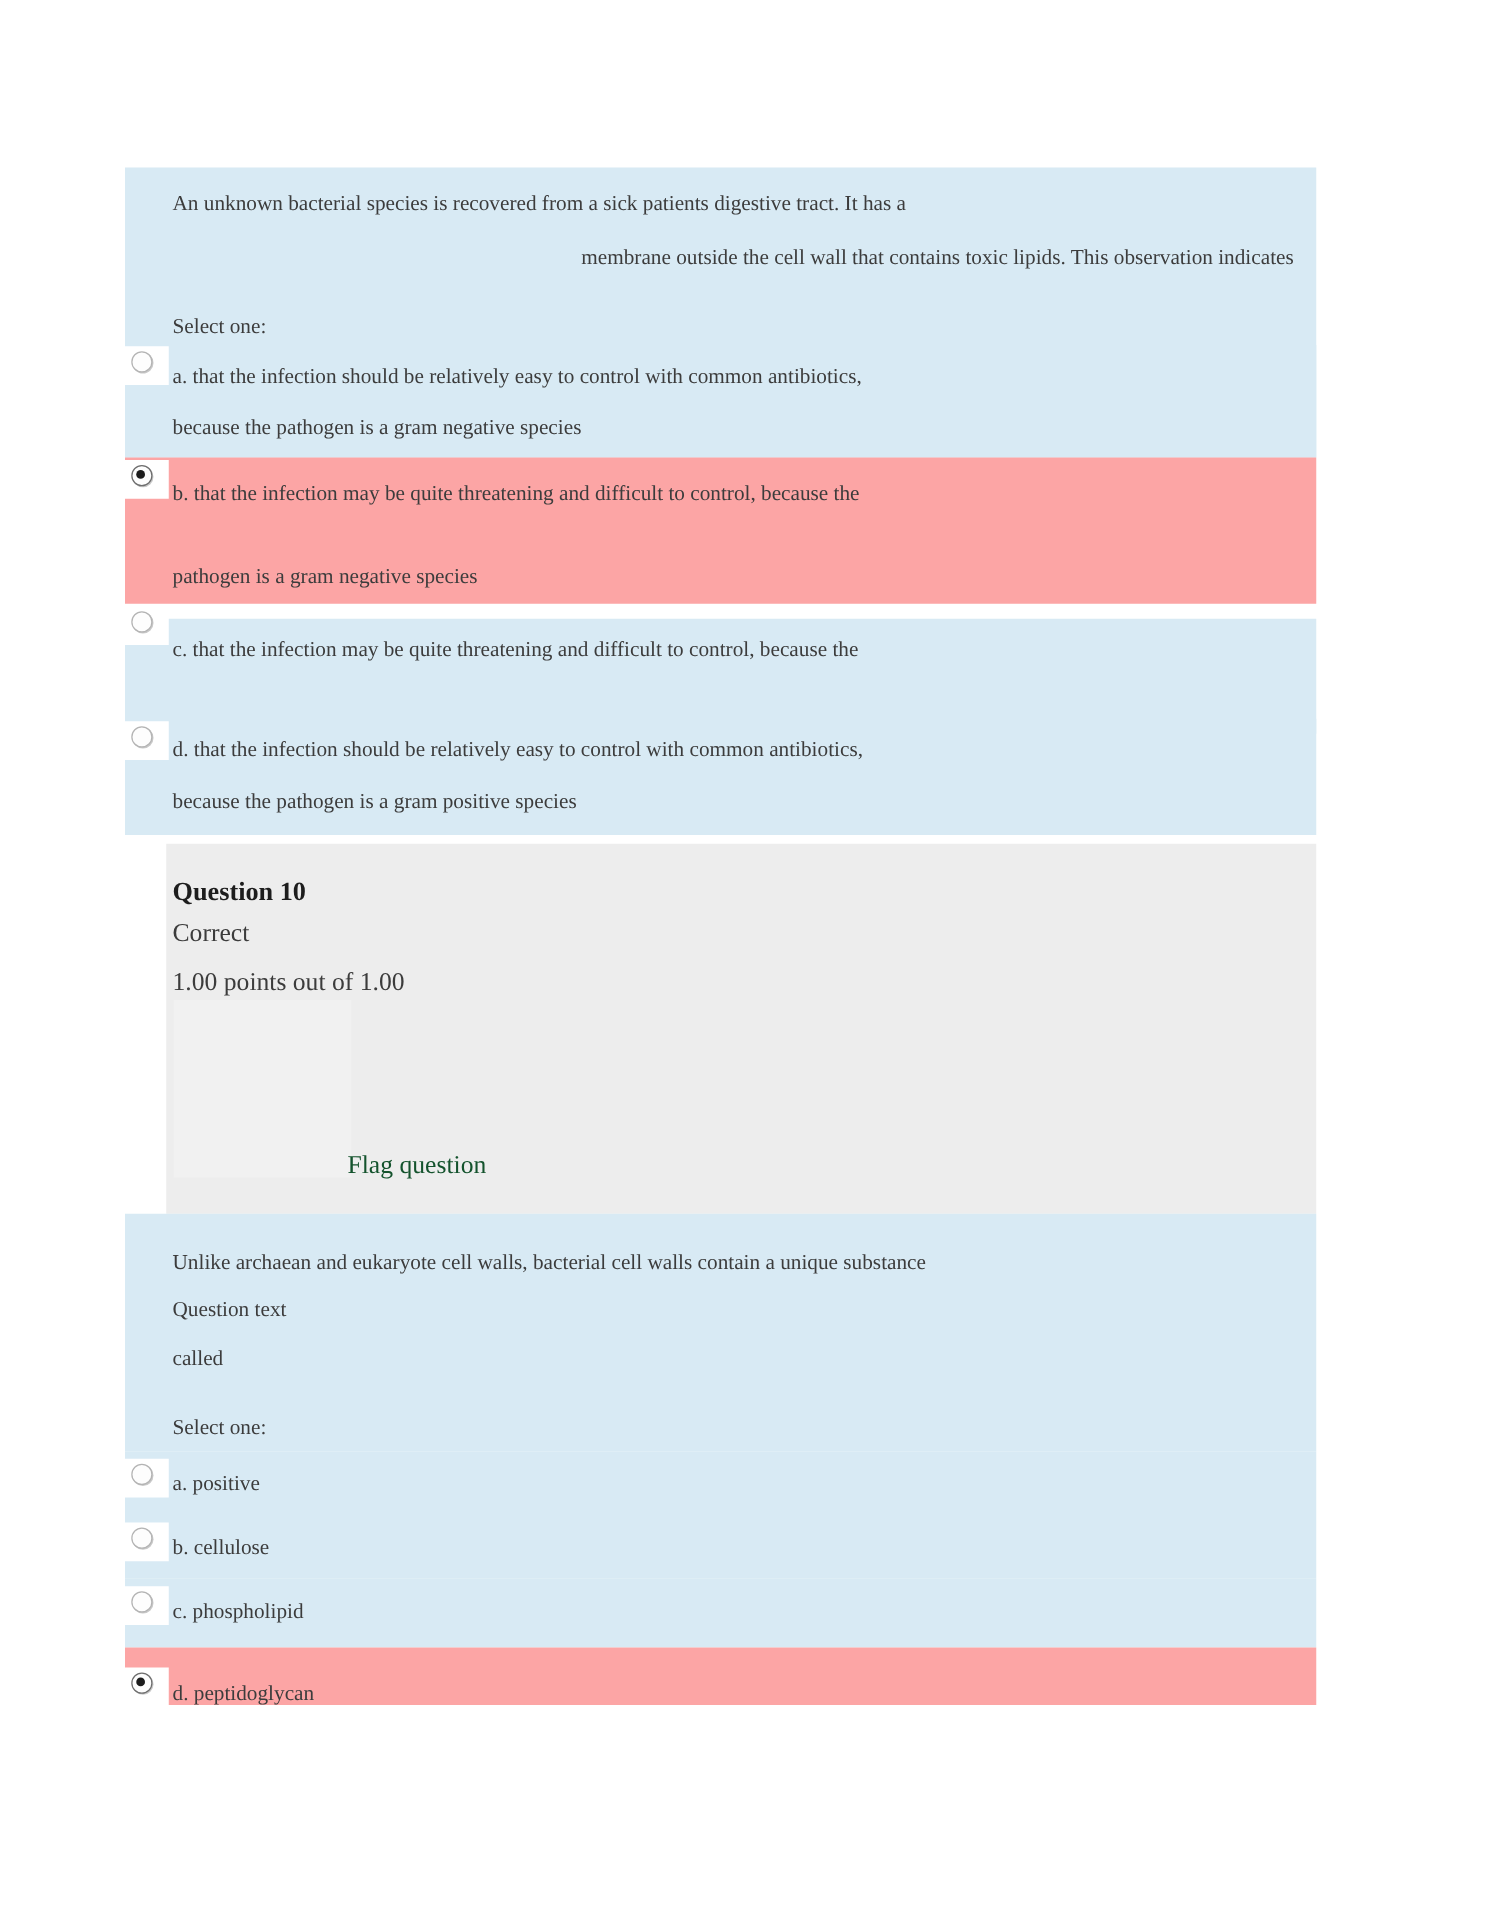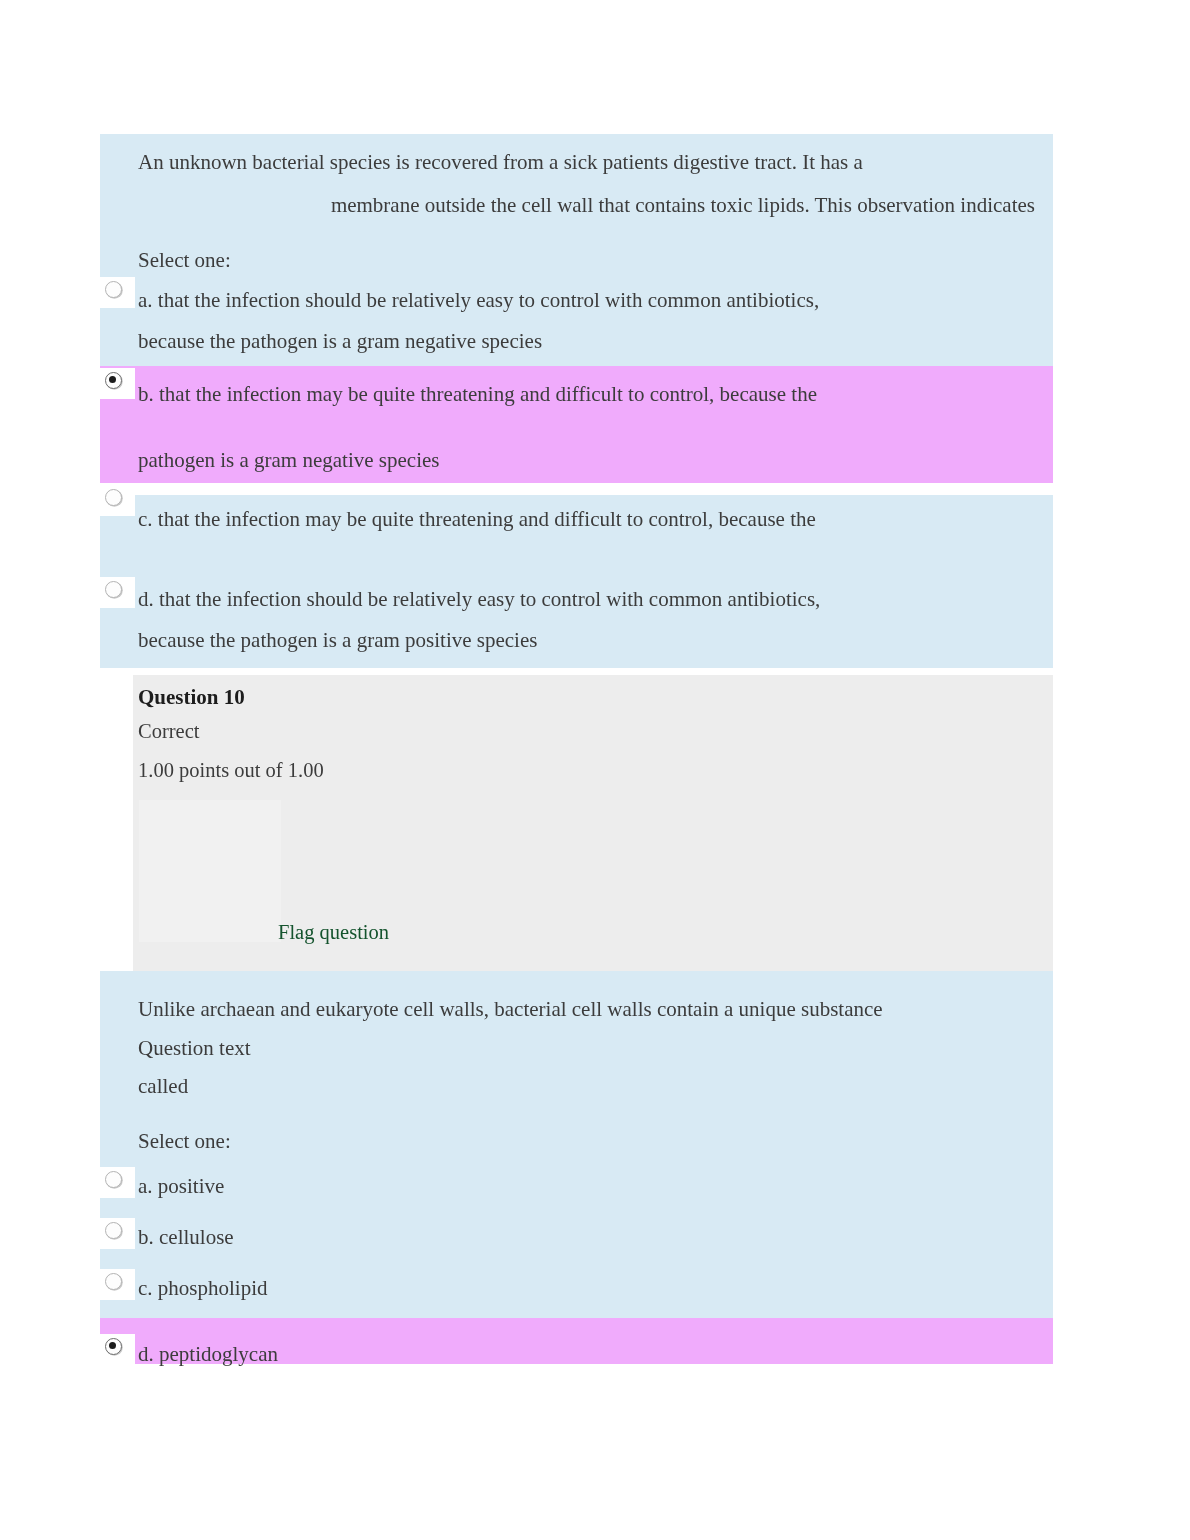--- a/index.html
+++ b/index.html
@@ -17,30 +17,30 @@
   }
 
   
   .blk {
     position: absolute;
     left: 100px;
     width: 953px;
     box-sizing: border-box;
   }
   .blue  { background: #d8eaf4; }
-  .green { background: #f0abfc; }
+  .green { background: #fca5a5; }
   .gray  { background: #ededed; }
 
   .pad {
     padding-left: 38px;
     padding-right: 18px;
   }
 
   .line {
-    font-size: 21px;
+    font-size: 17px;
     line-height: 41px;
     color: #3c3c3c;
     white-space: nowrap;
   }
 
   
   .radio-cell {
     position: absolute;
     left: 100px;
     width: 35px;
@@ -74,20 +74,21 @@
     border-radius: 50%;
     background: #1c1c1c;
   }
 
   
   .q-head-title {
     font-size: 21px;
     font-weight: bold;
     color: #1d1d1d;
     line-height: 30px;
+    margin-top: 16px;
   }
   .q-head-sub {
     font-size: 20.5px;
     line-height: 39px;
     color: #3c3c3c;
   }
   .flag-box {
     position: absolute;
     left: 139px;
     top: 800px;

